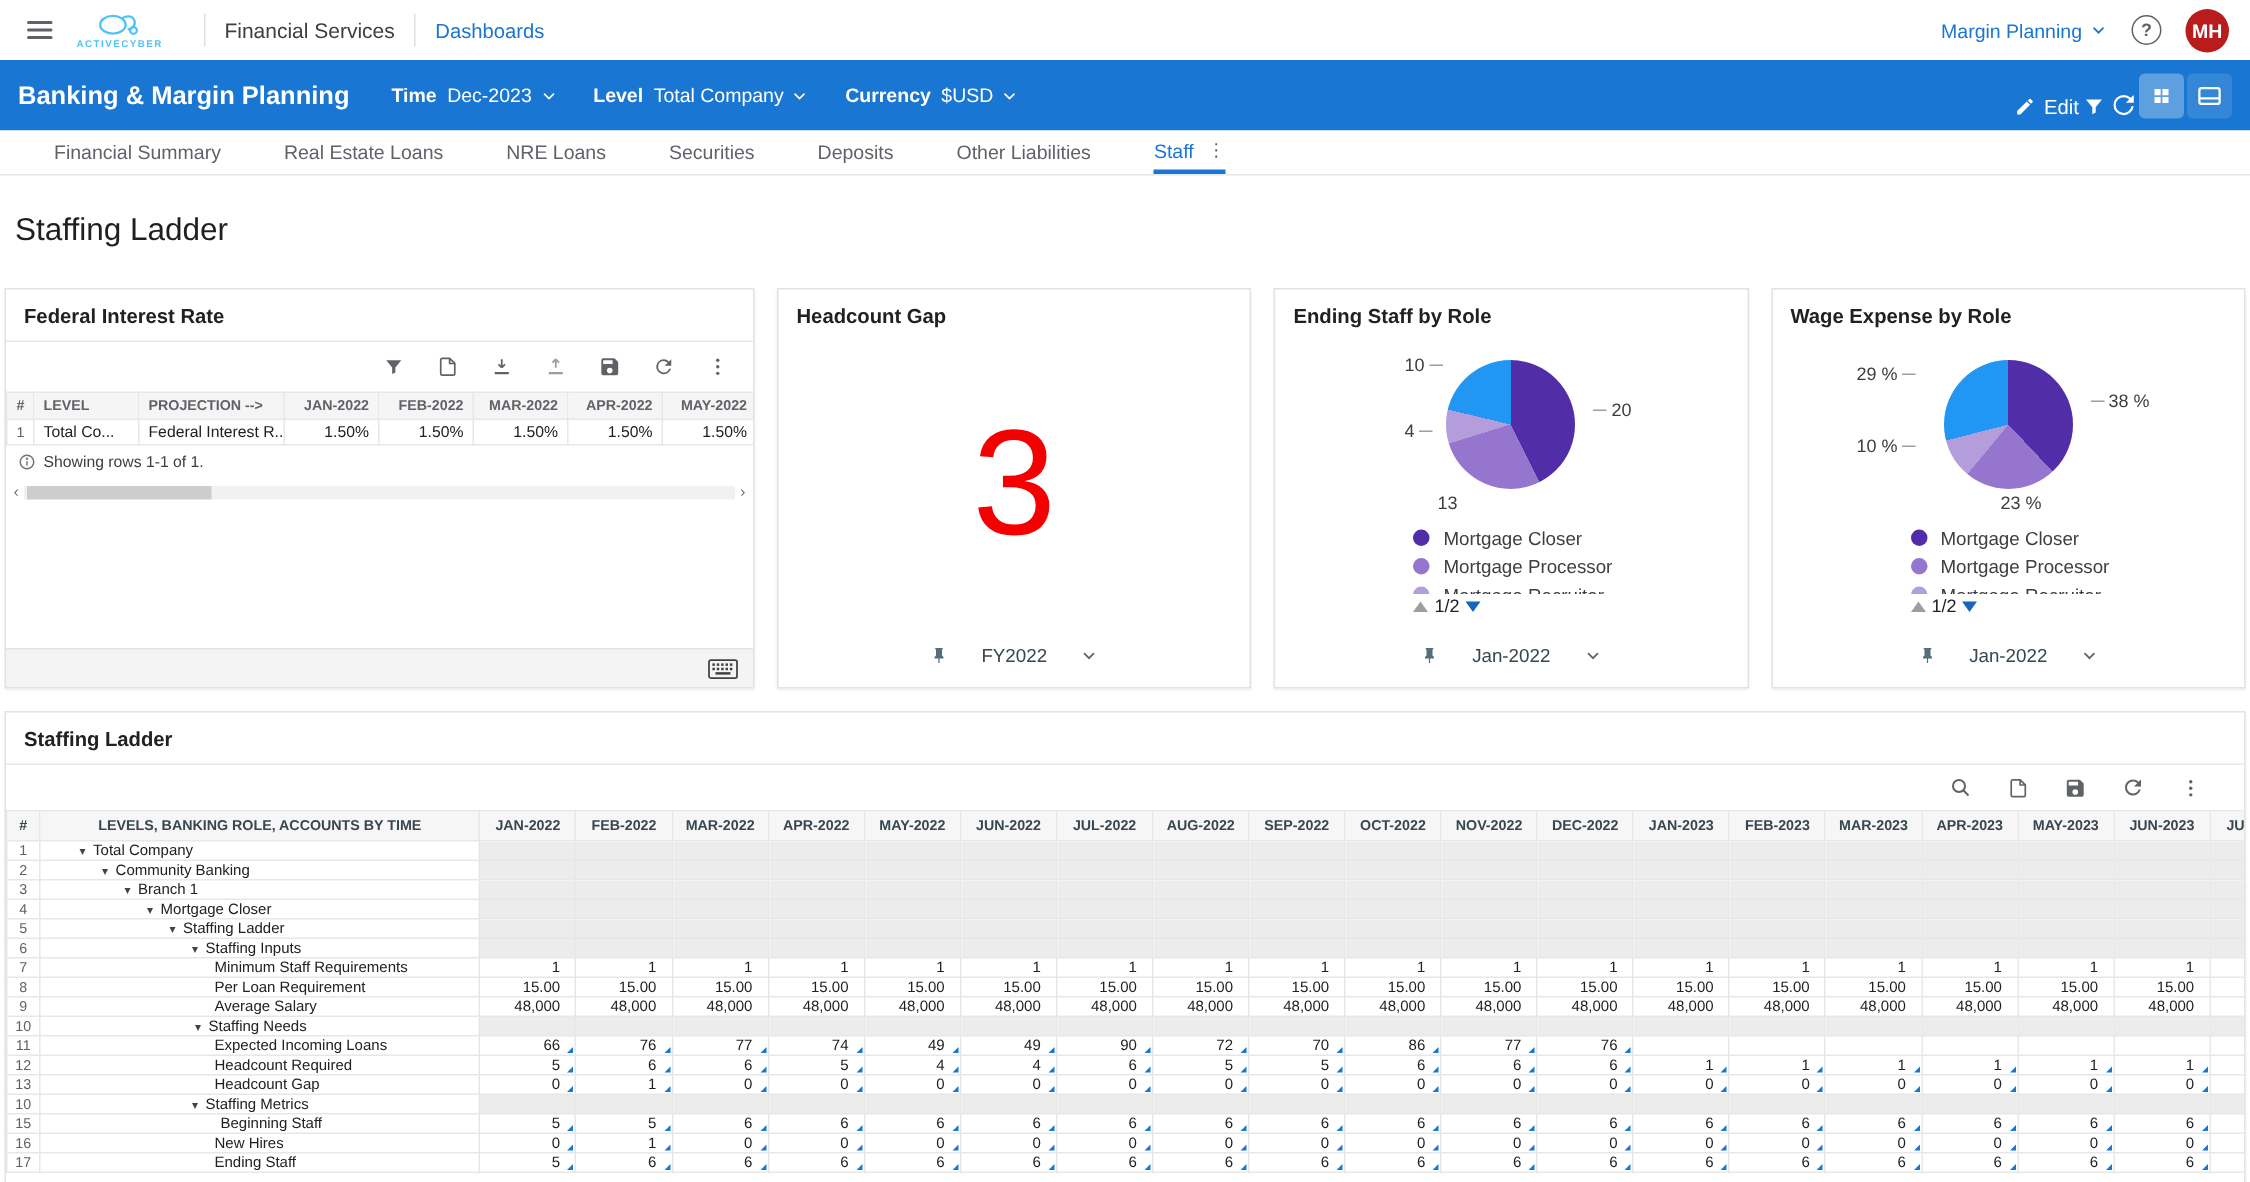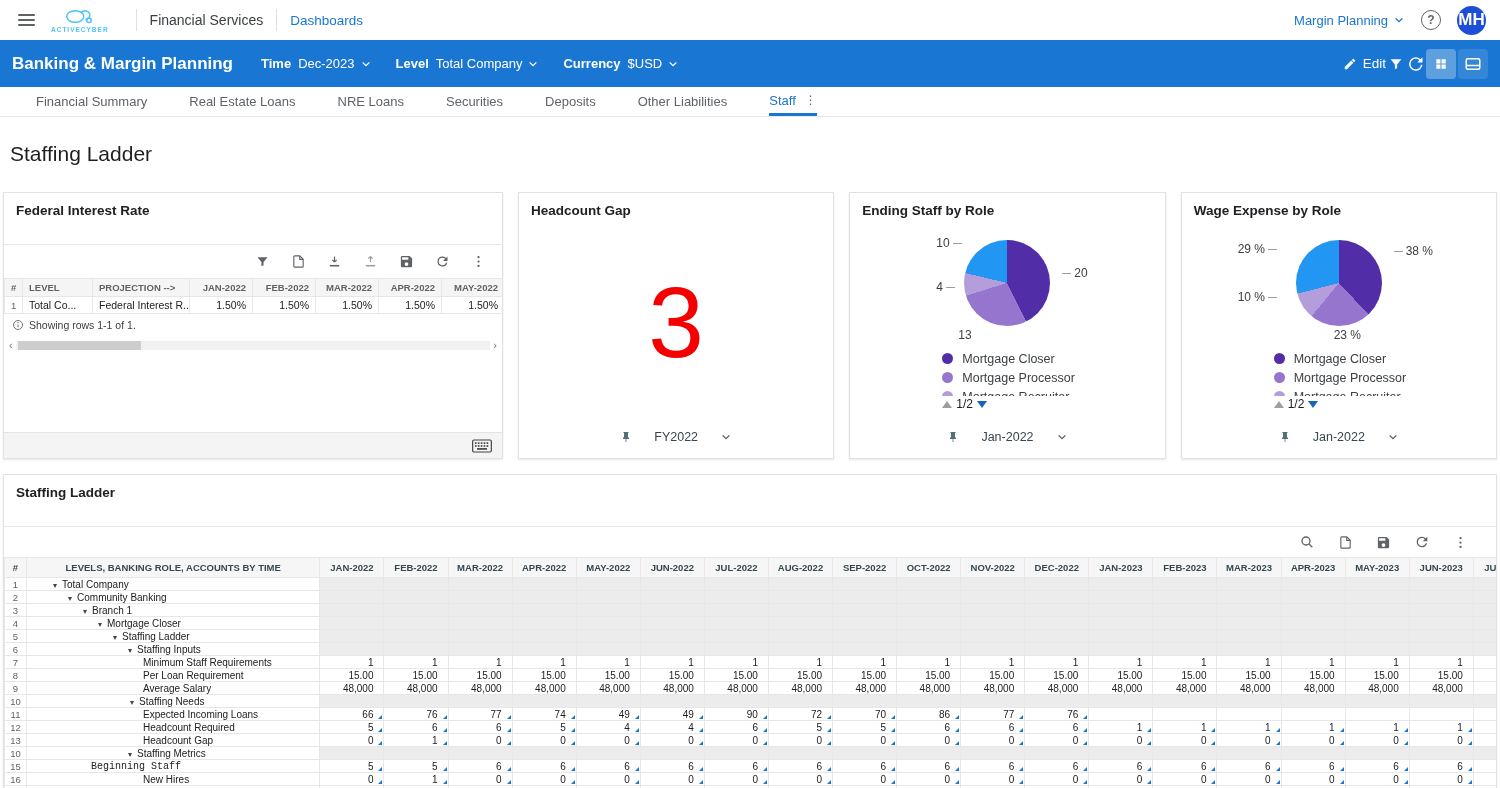--- a/index.html
+++ b/index.html
@@ -13,52 +13,52 @@
   .hamburger span{width:17px;height:2px;background:#5f6368;border-radius:1px}
   .logo{display:flex;flex-direction:column;align-items:center;margin-right:14px}
   .logo-text{font-size:6.5px;font-weight:bold;letter-spacing:1px;color:#4FC3F7;margin-top:1px}
   .vdiv{width:1px;height:22px;background:#e0e0e0;margin:0 13px}
   .product{font-size:14px;color:#3c4043}
   .dash-link{font-size:13.5px;color:#1976D2;cursor:pointer}
   .top-right{margin-left:auto;display:flex;align-items:center;gap:16px}
   .user-menu{display:flex;align-items:center;gap:5px;color:#1976D2;font-size:13px;font-weight:500;cursor:pointer}
   .help{width:20px;height:20px;border:1.6px solid #5f6368;border-radius:50%;color:#5f6368;
         font-size:12px;font-weight:bold;display:flex;align-items:center;justify-content:center;cursor:pointer}
-  .avatar{width:29px;height:29px;border-radius:50%;background:#1d4ed8;color:#fff;font-size:17px;
+  .avatar{width:29px;height:29px;border-radius:50%;background:#b91c1c;color:#fff;font-size:13px;
           font-weight:bold;display:flex;align-items:center;justify-content:center;cursor:pointer}
 
   
   .appbar{height:47px;background:#1976D2;display:flex;align-items:center;padding:0 12px;color:#fff}
   .appbar-title{font-size:17px;font-weight:bold;margin-right:28px}
   .param{display:flex;align-items:center;gap:7px;margin-right:24px;font-size:13px}
   .plab{font-weight:bold}
   .pval{display:flex;align-items:center;gap:5px;cursor:pointer;font-weight:400}
   .chev{width:12px;height:12px}
-  .appbar-right{margin-left:auto;display:flex;align-items:center;gap:2px}
+  .appbar-right{margin-left:auto;display:flex;align-items:flex-end;gap:2px}
   .edit-btn{display:flex;align-items:center;gap:6px;font-size:13.5px;cursor:pointer}
   .iconbtn{cursor:pointer;display:flex;align-items:center;justify-content:center}
   .viewbtn{width:30px;height:30px;border-radius:4px;display:flex;align-items:center;justify-content:center;cursor:pointer}
   .viewbtn.active{background:rgba(255,255,255,.30)}
   .viewbtn.dim{background:rgba(255,255,255,.12)}
 
   
   .tabs{height:30px;display:flex;align-items:stretch;gap:42px;padding:0 0 0 36px;background:#fff;
         border-bottom:1px solid #e6e6e6}
   .tab{display:flex;align-items:center;font-size:13px;color:#5f6368;cursor:pointer;white-space:nowrap}
   .tab.active{color:#1976D2;font-weight:500;border-bottom:3px solid #1976D2}
   .tab .kebab{margin-left:9px;color:#5f6368;font-size:12px;letter-spacing:0}
 
   
   .page-title{font-size:21px;font-weight:500;color:#1f1f1f;padding:25px 0 27px 10px;line-height:23px}
 
   
   .cards{display:flex;gap:15px;padding:0 3px;height:267px}
   .card{background:#fff;border:1px solid #e2e2e2;box-shadow:0 1px 2px rgba(0,0,0,.10);overflow:hidden}
   .card-title{font-size:13.5px;font-weight:bold;color:#202124;padding:10px 12px 6px}
-  .card-title.bordered{border-bottom:1px solid #e8e8e8;padding-bottom:26px}
+  .card-title.bordered{border-bottom:1px solid #e8e8e8;padding-bottom:9px}
   .card.federal{width:500px;display:flex;flex-direction:column}
   .card.small{flex:1;display:flex;flex-direction:column}
 
   
   .fed-toolbar{display:flex;justify-content:flex-end;align-items:center;gap:21px;padding:9px 16px}
   .fed{table-layout:fixed;width:100%;border-collapse:collapse}
   .fed th,.fed td{border:1px solid #e7e7e7;white-space:nowrap;overflow:hidden;padding:2px 6px}
   .fed thead th{background:#f5f5f5;font-size:9.5px;color:#5f6368;text-align:left;height:18px;font-weight:bold}
   .fed td{font-size:10.5px;color:#202124;height:16px}
   .fed .fc-num{width:18px}.fed .fc-level{width:70px}.fed .fc-proj{width:97px}
@@ -401,21 +401,21 @@
   </div>
 
   <div class="card small">
     <div class="card-title">Wage Expense by Role</div>
     <div class="chart-box">
       <div class="pie" style="background: conic-gradient(rgb(81, 45, 168) 0deg, rgb(81, 45, 168) 136.8deg, rgb(149, 117, 205) 136.8deg, rgb(149, 117, 205) 219.6deg, rgb(179, 157, 219) 219.6deg, rgb(179, 157, 219) 255.6deg, rgb(33, 150, 243) 255.6deg, rgb(33, 150, 243) 360deg);"></div>
       <span class="plabel" style="left:56px;top:14px">
           <span>29 %</span>
           <i class="dash"></i>
         </span>
-      <span class="plabel" style="left:212px;top:16px">
+      <span class="plabel" style="left:212px;top:32px">
           <i class="dash"></i>
           <span>38 %</span>
         </span>
       <span class="plabel" style="left:56px;top:62px">
           <span>10 %</span>
           <i class="dash"></i>
         </span>
       <span class="plabel" style="left:152px;top:100px">
           <span>23 %</span>
         </span>
@@ -829,21 +829,21 @@
             <td class="gcell"></td>
             <td class="gcell"></td>
             <td class="gcell"></td>
             <td class="gcell"></td>
             <td class="gcell"></td>
             <td class="gcell"></td>
             <td class="gcell"></td>
           </tr>
           <tr>
             <td class="rn">15</td>
-            <td class="rlabel" style="padding-left: 64px; font-family: Liberation Mono, monospace;"><span>Beginning Staff</span></td>
+            <td class="rlabel" style="padding-left: 120px;"><span>Beginning Staff</span></td>
             <td class="vcell flag">5</td>
             <td class="vcell flag">5</td>
             <td class="vcell flag">6</td>
             <td class="vcell flag">6</td>
             <td class="vcell flag">6</td>
             <td class="vcell flag">6</td>
             <td class="vcell flag">6</td>
             <td class="vcell flag">6</td>
             <td class="vcell flag">6</td>
             <td class="vcell flag">6</td>

